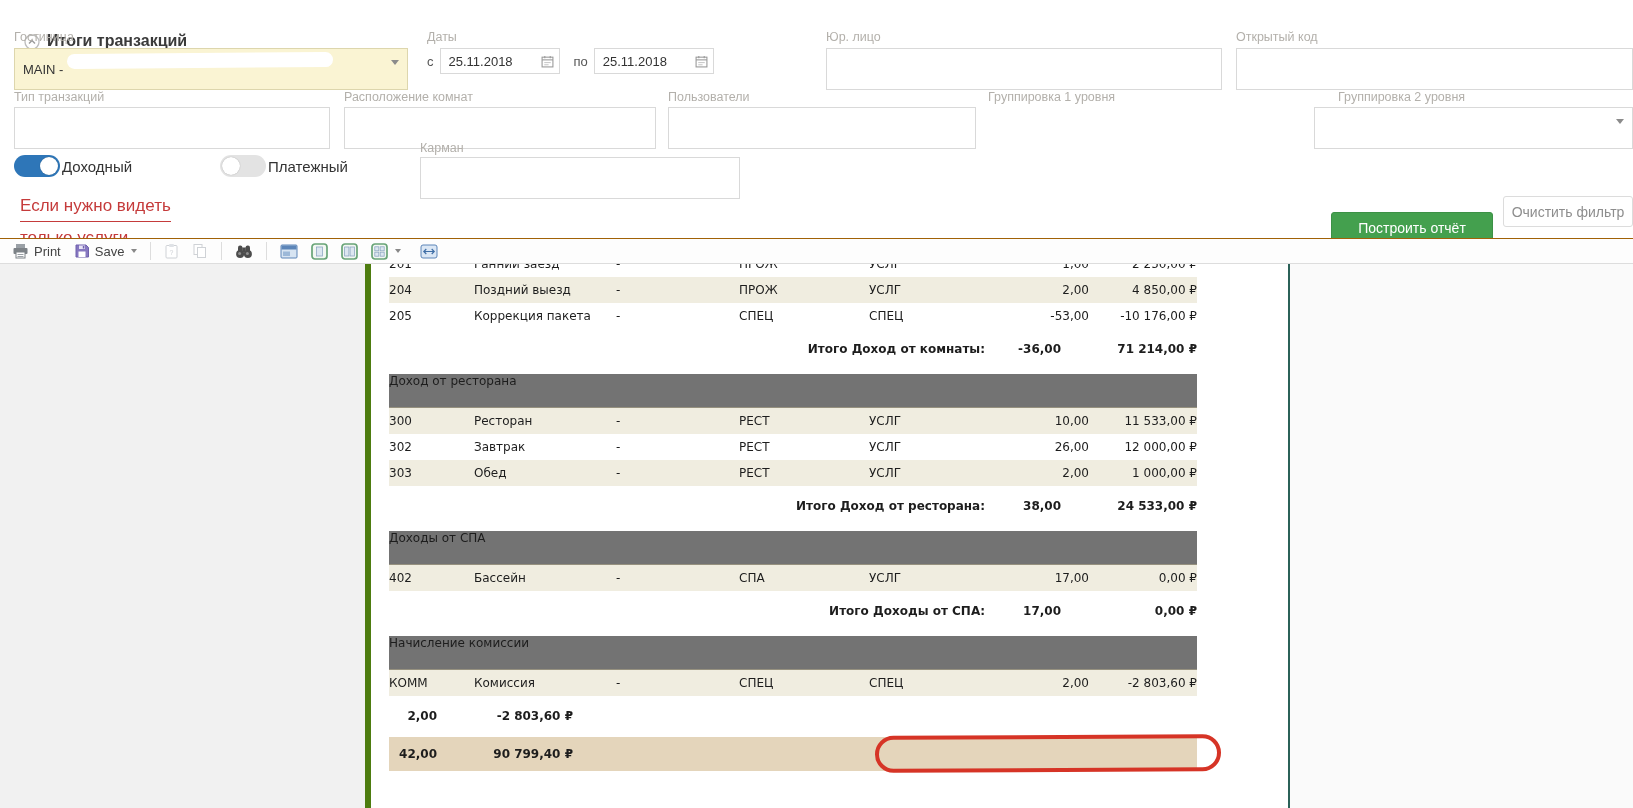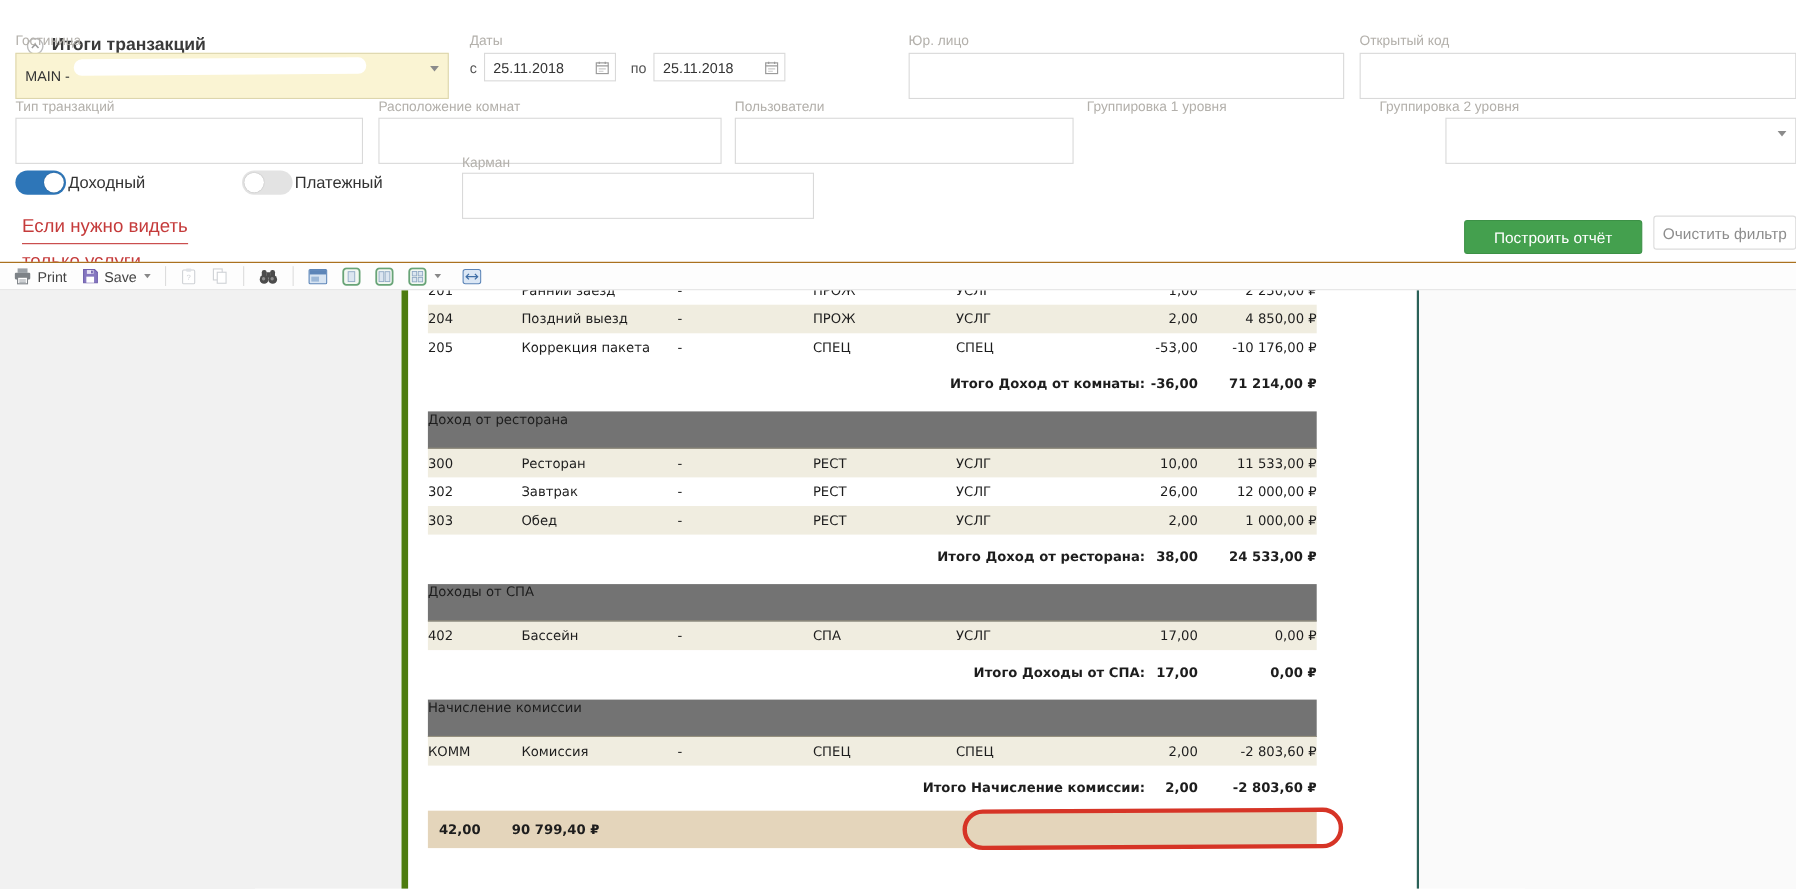--- a/index.html
+++ b/index.html
@@ -35,21 +35,21 @@
                   border-radius:50%; background:#fff; box-shadow:0 0 1px rgba(0,0,0,.35); }
   .toggle.on { background:#2e76b8; }
   .toggle.on .knob { left:auto; right:2px; }
   .toggle-label { position:absolute; font-size:15px; color:#333; }
 
   
   .red-note { position:absolute; left:20px; top:190px; font-size:17px; color:#c53b3b; line-height:1.85; }
   .red-note span { border-bottom:1.5px solid #c53b3b; display:table; }
 
   
-  .btn-green { position:absolute; left:1331px; top:200px; width:162px; height:31px;
+  .btn-green { position:absolute; left:1331px; top:212px; width:162px; height:31px;
                background:#44a04e; border:1px solid #3c9146; border-radius:3px;
                color:#fff; font-size:14px; display:flex; align-items:center; justify-content:center; cursor:pointer; }
   .btn-plain { position:absolute; left:1503px; top:196px; width:130px; height:31px;
                background:#fff; border:1px solid #dcdcdc; border-radius:3px;
                color:#8d8d8d; font-size:14px; display:flex; align-items:center; justify-content:center; cursor:pointer; }
 
   
   .toolbar { position:absolute; left:0; top:238px; width:1633px; height:26px; background:#fdfdfd;
              border-top:1px solid #a16207; border-bottom:1px solid #ddd;
              display:flex; align-items:center; padding-left:8px; gap:5px; }
@@ -65,21 +65,21 @@
   .v-right { flex:1; background:#fafafa; }
   .page { width:925px; background:#fff; border-left:6px solid #4d7c0f; border-right:2px solid #2b6158;
           overflow:hidden; padding-left:18px; }
   .report { margin-top:-13px; width:808px;
             font-family:"DejaVu Sans","Liberation Sans",sans-serif; font-size:12px; color:#1d1d1d; }
   .trow { display:grid; grid-template-columns:85px 142px 123px 130px 110px 110px 108px;
           height:26px; line-height:26px; }
   .trow.shade { background:#f0ede0; }
   .cell.num { text-align:right; }
   .tband { height:34px; background:#737373; border-bottom:1px solid #96917f; position:relative; }
-  .ttotal { display:flex; height:28px; line-height:30px; font-weight:bold; position:relative; }
+  .ttotal { display:flex; height:28px; line-height:30px; font-weight:bold; position:relative;gap:28px; }
   .ttotal .tlabel { flex:1; text-align:right; }
   .ttotal .tcount { width:48px; text-align:right; }
   .ttotal .tamount { width:108px; text-align:right; }
   .ttotal.grand { background:#e4d5bb; height:34px; line-height:34px; margin-top:8px; }
   .red-circle { position:absolute; left:486px; top:-2px; width:346px; height:37px;
                 border:4.5px solid #d63426; border-radius:19px; transform:rotate(-.3deg);
                 pointer-events:none; }
   .gap { width:808px; }
 </style>
 </head>
@@ -142,21 +142,21 @@
   <input class="txt" style="left: 14px; top: 107px; width: 316px;" value="">
 
   <div class="flabel" style="left:344px; top:90px">Расположение комнат</div>
   <input class="txt" style="left: 344px; top: 107px; width: 312px;" value="">
 
   <div class="flabel" style="left:668px; top:90px">Пользователи</div>
   <input class="txt" style="left: 668px; top: 107px; width: 308px;" value="">
 
   <div class="flabel" style="left:988px; top:90px">Группировка 1 уровня</div>
 
-  <div class="flabel" style="left:1254px; top:90px">Группировка 2 уровня</div>
+  <div class="flabel" style="left:1338px; top:90px">Группировка 2 уровня</div>
   <div class="sel" style="left:1314px; top:107px; width:319px">
     <span></span>
     <span class="sel-caret"></span>
   </div>
 
   <div class="toggle on" style="left:14px; top:155px">
       <span class="knob"></span>
     </div>
   <span class="toggle-label" style="left:62px; top:158px">Доходный</span>
 
@@ -363,21 +363,20 @@
             <div class="cell c0">КОММ</div>
             <div class="cell c1">Комиссия</div>
             <div class="cell c2">-</div>
             <div class="cell c3">СПЕЦ</div>
             <div class="cell c4">СПЕЦ</div>
             <div class="cell c5 num">2,00</div>
             <div class="cell c6 num">-2 803,60 ₽</div>
           </div>
           <div class="gap" style="height: 5px;"></div>
           <div class="ttotal">
-            <div class="tlabel">Итого Начисление комиссии:</div>
             <div class="tcount">2,00</div>
             <div class="tamount">-2 803,60 ₽</div>
           </div>
           <div class="ttotal grand">
             <div class="tcount">42,00</div>
             <div class="tamount">90 799,40 ₽</div>
             <div class="red-circle"></div>
           </div>
         </div>
     </div>

